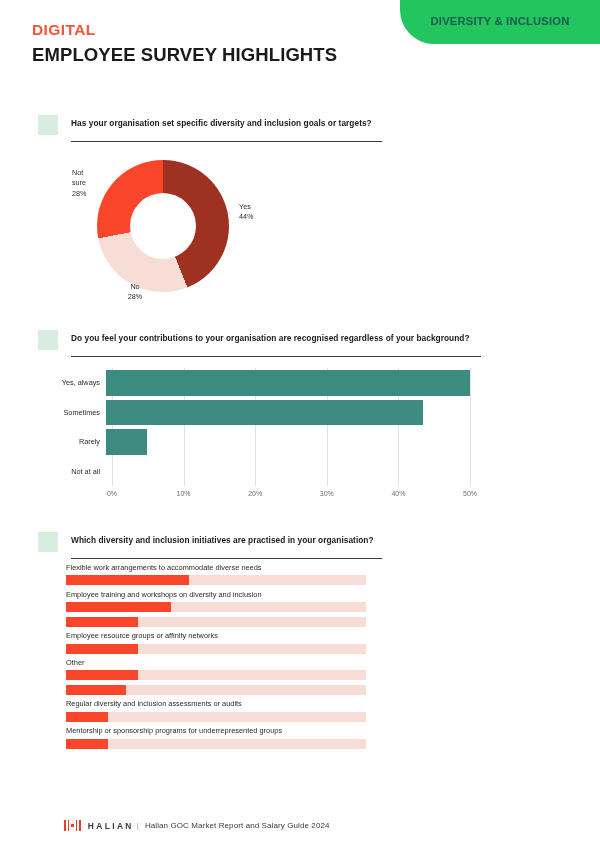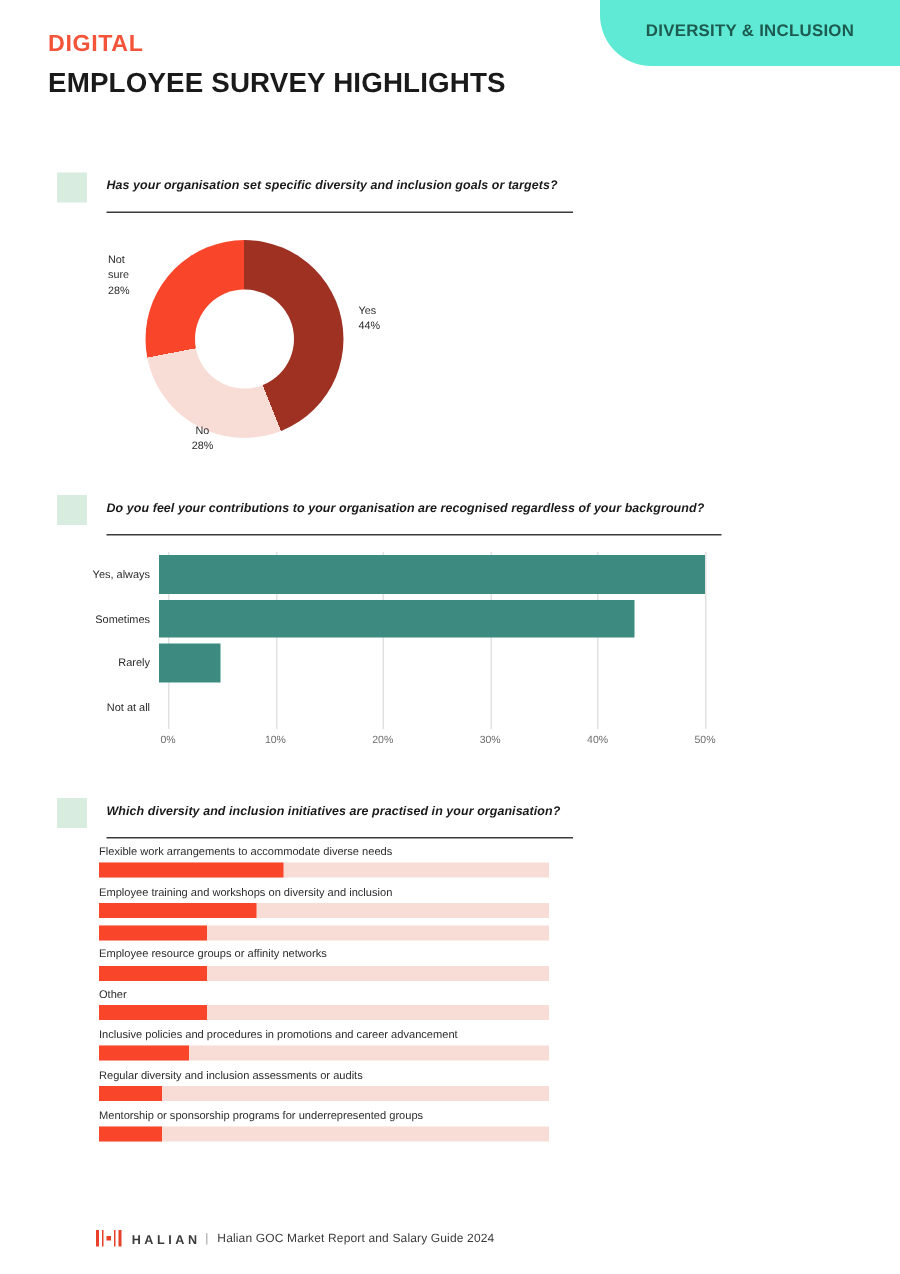--- a/index.html
+++ b/index.html
@@ -18,21 +18,21 @@
     background: #ffffff;
   }
 
   
   .badge {
     position: absolute;
     top: 0;
     right: 0;
     width: 200px;
     height: 44px;
-    background: #5eead4;
+    background: #22c55e;
     border-bottom-left-radius: 34px;
     display: flex;
     align-items: center;
     justify-content: center;
     padding-bottom: 2px;
   }
   .badge-text {
     font-size: 11.2px;
     font-weight: bold;
     letter-spacing: 0.2px;
@@ -54,21 +54,21 @@
     font-size: 18.5px;
     font-weight: bold;
     letter-spacing: 0.1px;
     color: #1a1a1a;
     line-height: 1.3;
     margin-top: 4px;
   }
 
   
   .qblock { position: absolute; left: 38px; }
-  .qrow { display: flex; align-items: flex-start; font-style: italic; }
+  .qrow { display: flex; align-items: flex-start; }
   .qbullet {
     width: 20px;
     height: 20px;
     background: #d8ece0;
     flex: 0 0 20px;
     margin-top: -3px;
   }
   .qtext {
     margin-left: 13px;
     font-size: 8.3px;
@@ -372,21 +372,20 @@
           <div class="pfill" style="width: 24%; background: rgb(249, 69, 42);"></div>
         </div>
       </div>
       <div class="pitem">
         <div class="plabel">Other</div>
         <div class="ptrack" style="background: rgb(248, 221, 214);">
           <div class="pfill" style="width: 24%; background: rgb(249, 69, 42);"></div>
         </div>
       </div>
       <div class="pitem">
-        <div class="plabel">Inclusive policies and procedures in promotions and career advancement</div>
         <div class="ptrack" style="background: rgb(248, 221, 214);">
           <div class="pfill" style="width: 20%; background: rgb(249, 69, 42);"></div>
         </div>
       </div>
       <div class="pitem">
         <div class="plabel">Regular diversity and inclusion assessments or audits</div>
         <div class="ptrack" style="background: rgb(248, 221, 214);">
           <div class="pfill" style="width: 14%; background: rgb(249, 69, 42);"></div>
         </div>
       </div>

